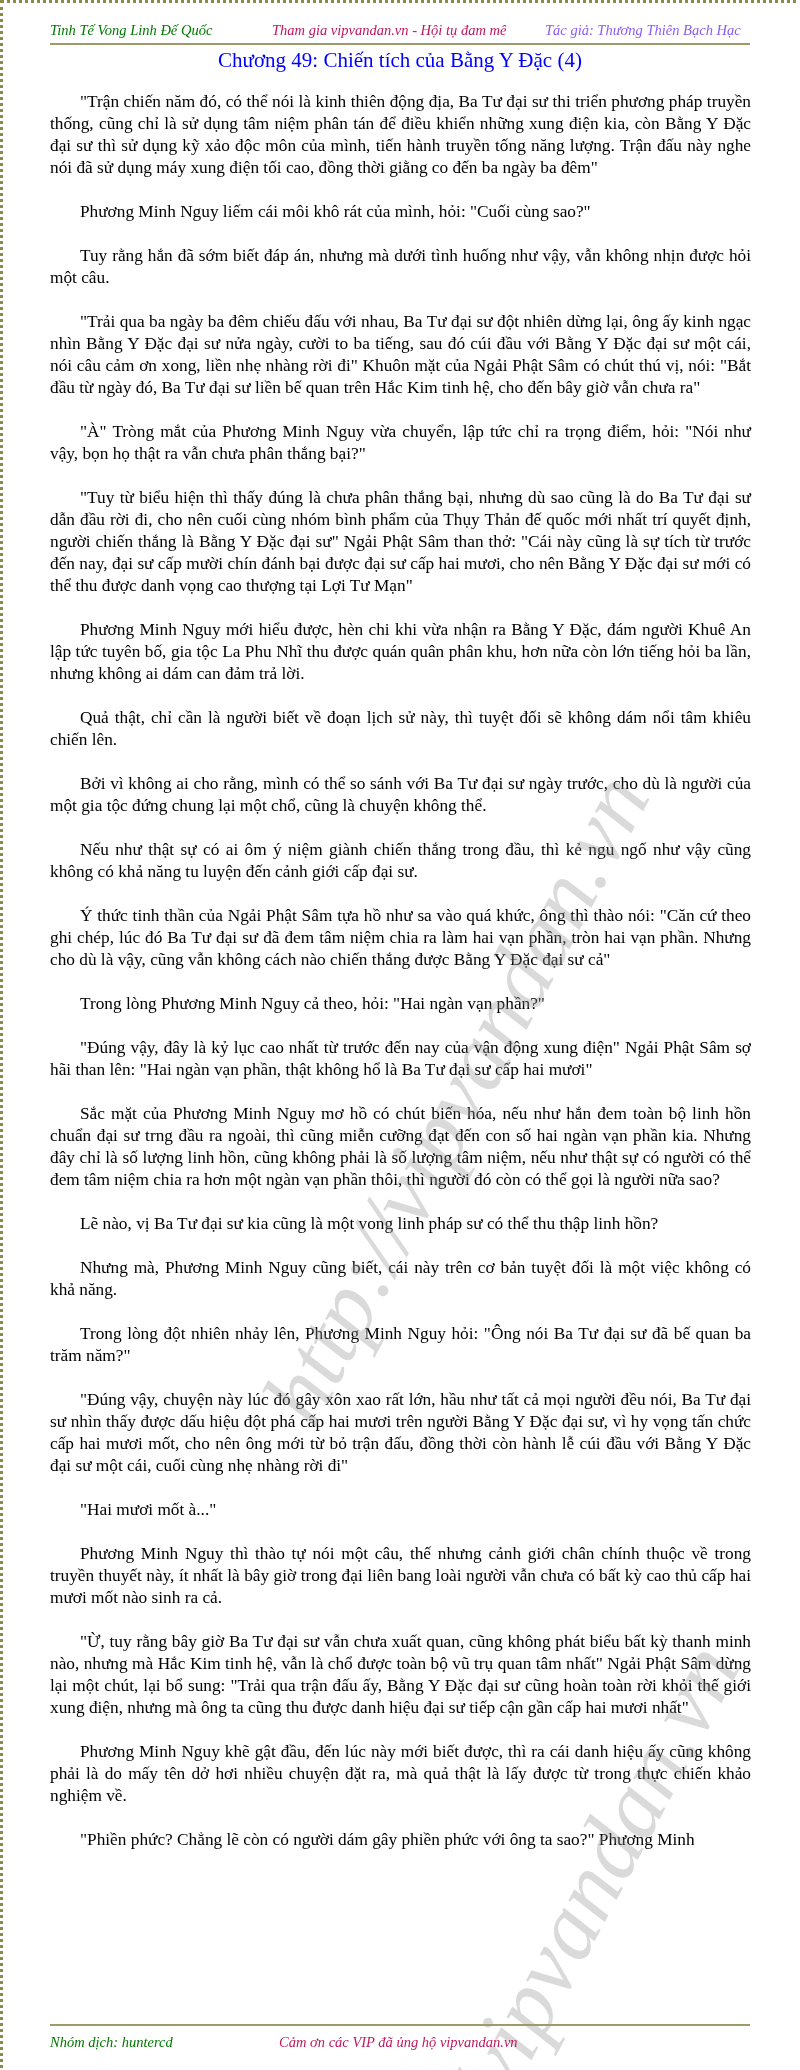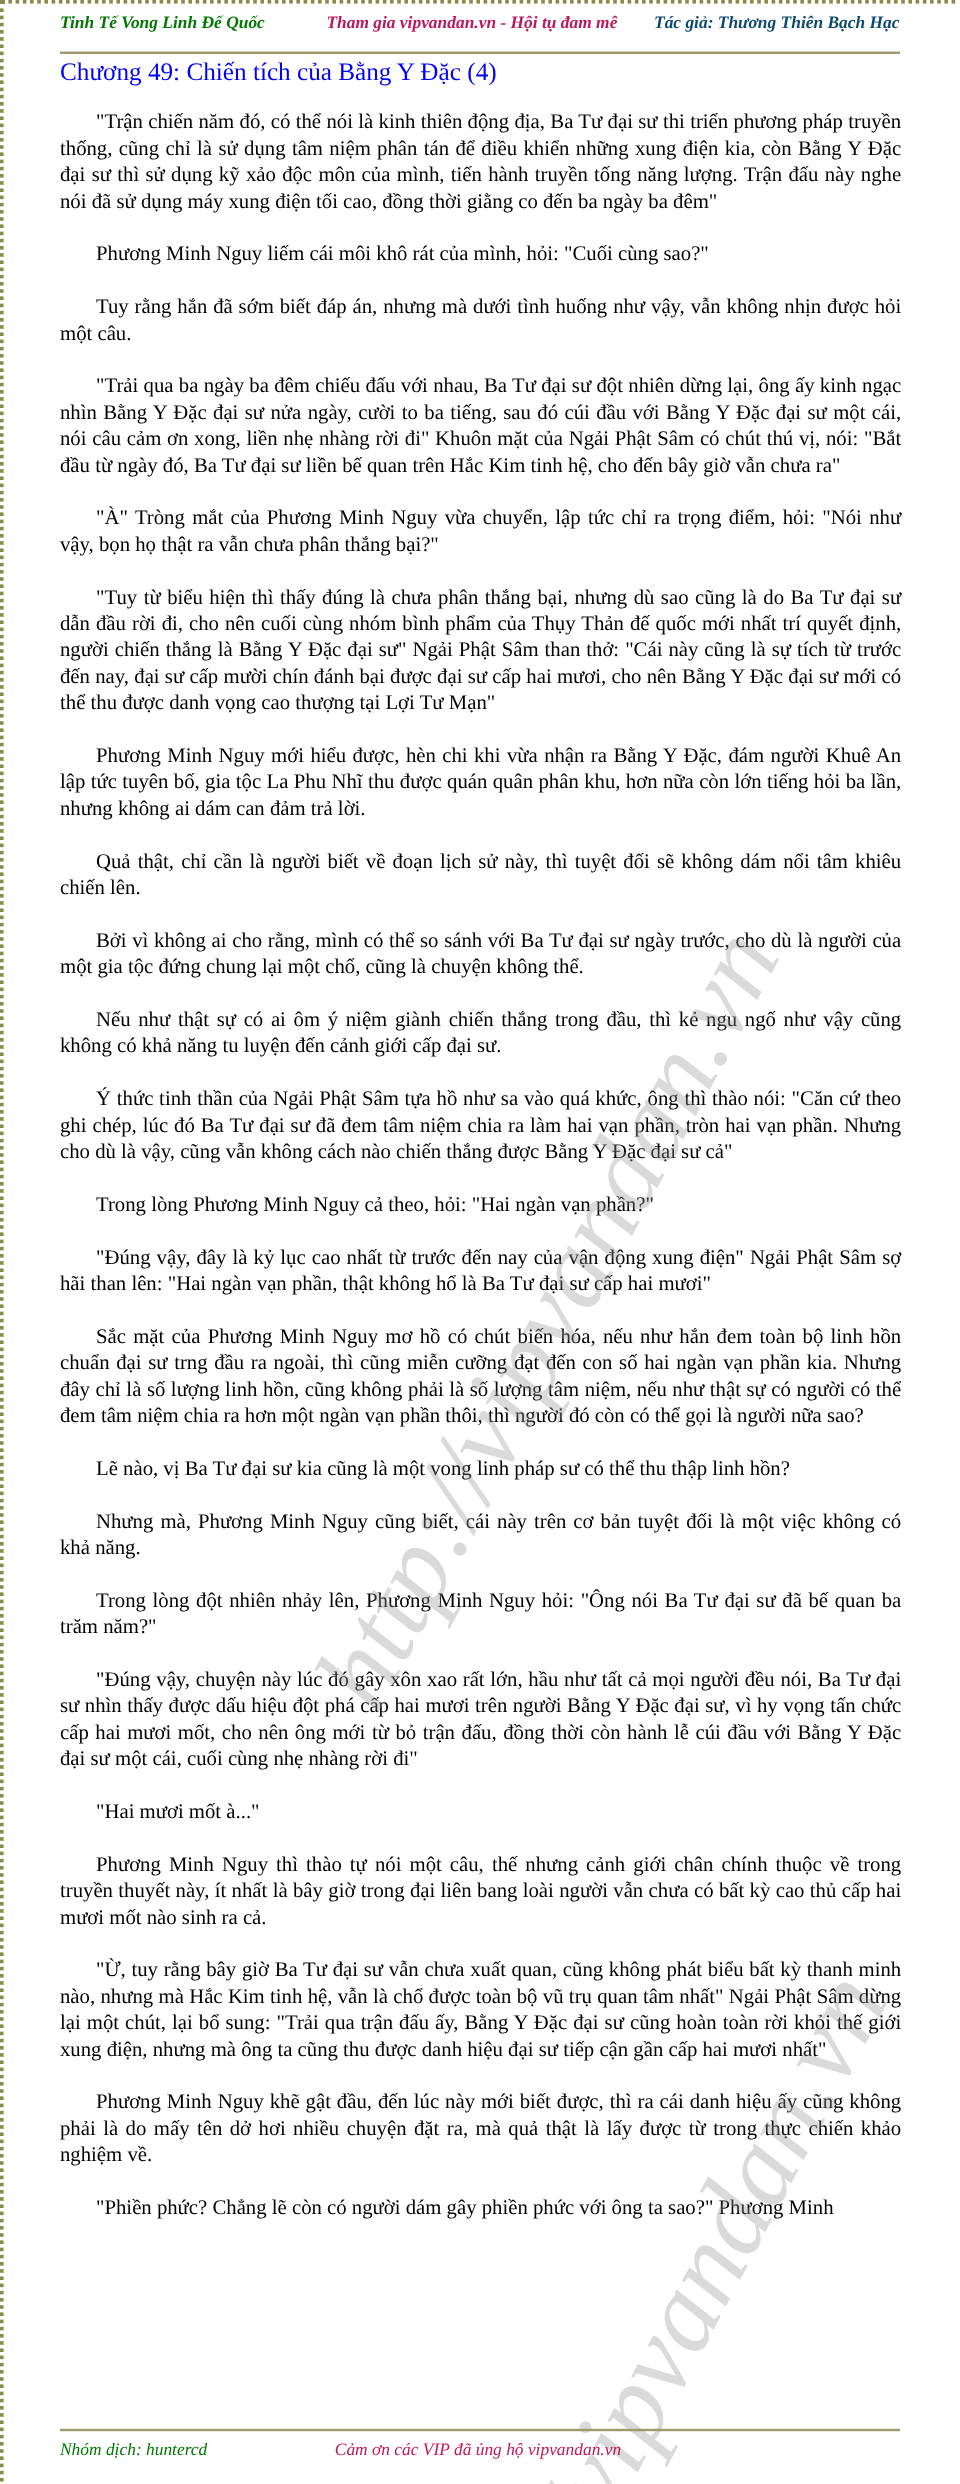--- a/index.html
+++ b/index.html
@@ -7,33 +7,33 @@
   .page {
     position: absolute; left: 0; top: 0; width: 804px; height: 2074px;
     border-left: 3px dotted #8a8a4a; border-top: 3px dotted #8a8a4a;
     box-sizing: border-box;
   }
   .header, .footer {
     position: absolute; left: 50px; width: 700px; height: 22px;
     font-family: "Liberation Serif", "DejaVu Serif", serif;
     font-style: italic; font-size: 14.5px; white-space: nowrap;
   }
-  .header { top: 11px; font-weight: bold; }
+  .header { top: 22px; }
   .footer { top: 2034px; text-align: center; }
   .header span, .footer span { position: absolute; top: 0; }
   .c-green { color: #007700; }
   .c-red { color: #be185d; }
-  .c-orange { color: #0c4a6e; }
+  .c-orange { color: #8b5cf6; }
   .hr {
     position: absolute; left: 50px; width: 700px; height: 0;
     border-top: 2px solid #a09a6a;
   }
   .title {
     position: absolute; left: 50px; width: 700px; top: 48px;
-    color: #0000ff;
+    text-align: center; color: #0000ff;
     font-family: "Liberation Serif", "DejaVu Serif", serif; font-size: 21px;
   }
   .content {
     position: absolute; left: 50px; top: 91px; width: 701px;
     font-family: "Liberation Serif", "DejaVu Serif", serif;
     font-size: 17.3px; line-height: 22px; color: #000;
   }
   .content p {
     margin: 0 0 22px 0; text-indent: 30px; text-align: justify;
   }

